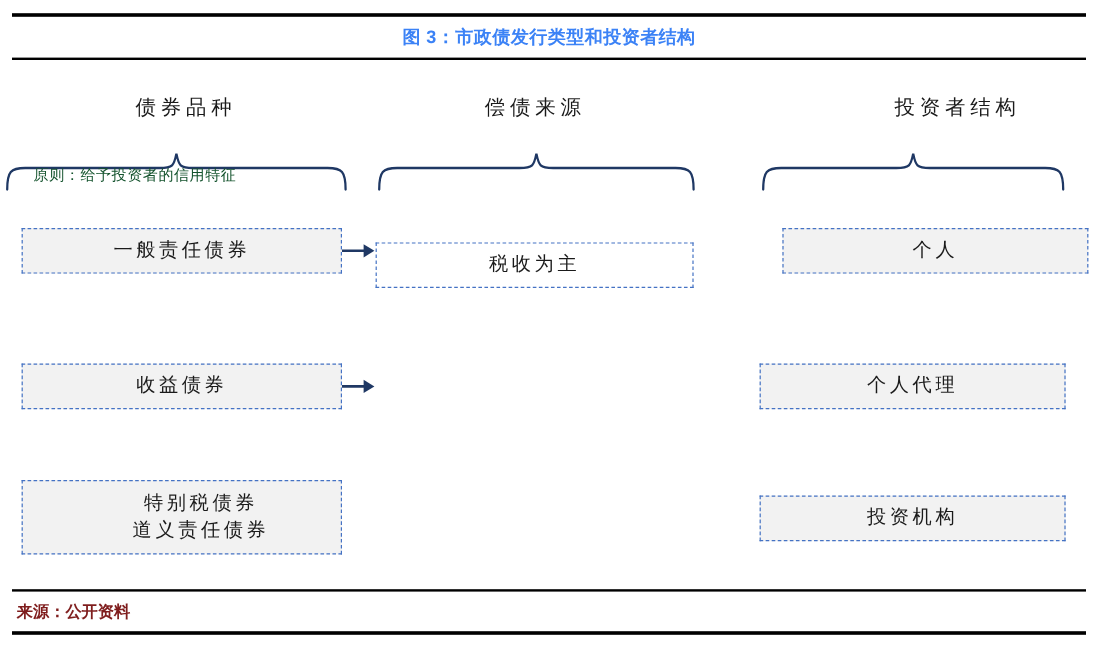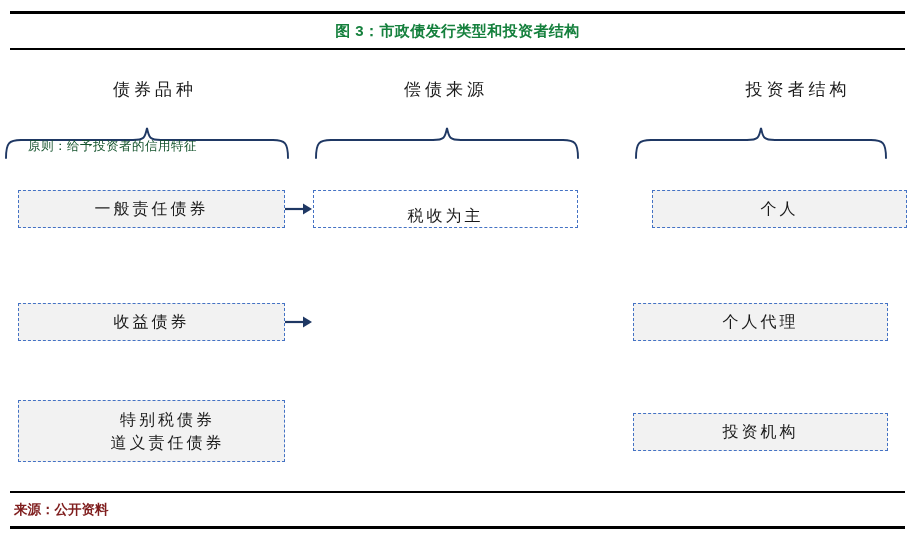--- a/index.html
+++ b/index.html
@@ -13,21 +13,21 @@
 
   
   .fig-header{
     position:absolute;left:10px;top:11px;width:895px;height:34px;
     border-top:3px solid #000;
     border-bottom:2px solid #000;
     display:flex;align-items:center;justify-content:center;
   }
   .fig-title{
     font-family:"Liberation Sans", sans-serif;
-    font-size:15px;font-weight:bold;color:#15803d;
+    font-size:15px;font-weight:bold;color:#3b82f6;
     letter-spacing:.4px;white-space:nowrap;
   }
 
   
   .fig-footer{
     position:absolute;left:10px;top:491px;width:895px;height:33px;
     border-top:2px solid #000;
     border-bottom:3px solid #000;
     display:flex;align-items:center;
   }
@@ -116,21 +116,21 @@
     <span class="node-label">一般责任债券</span>
   </div>
 
   <div class="arrow" style="left:285px;top:200px;">
     <svg width="28" height="18" viewBox="0 0 28 18" fill="none">
       <line x1="0" y1="9" x2="20" y2="9" stroke="#1F3864" stroke-width="2.2"></line>
       <path d="M18 3.5 L27 9 L18 14.5 Z" fill="#1F3864"></path>
     </svg>
   </div>
 
-  <div class="node hollow" style="left:313px;top:190px;width:265px;height:38px;align-items:flex-end;">
+  <div class="node hollow" style="left:313px;top:202px;width:265px;height:38px;">
     <span class="node-label">税收为主</span>
   </div>
 
   <div class="node filled" style="left:652px;top:190px;width:255px;height:38px;">
     <span class="node-label">个人</span>
   </div>
 
   <div class="node filled" style="left:18px;top:303px;width:267px;height:38px;">
     <span class="node-label">收益债券</span>
   </div>

